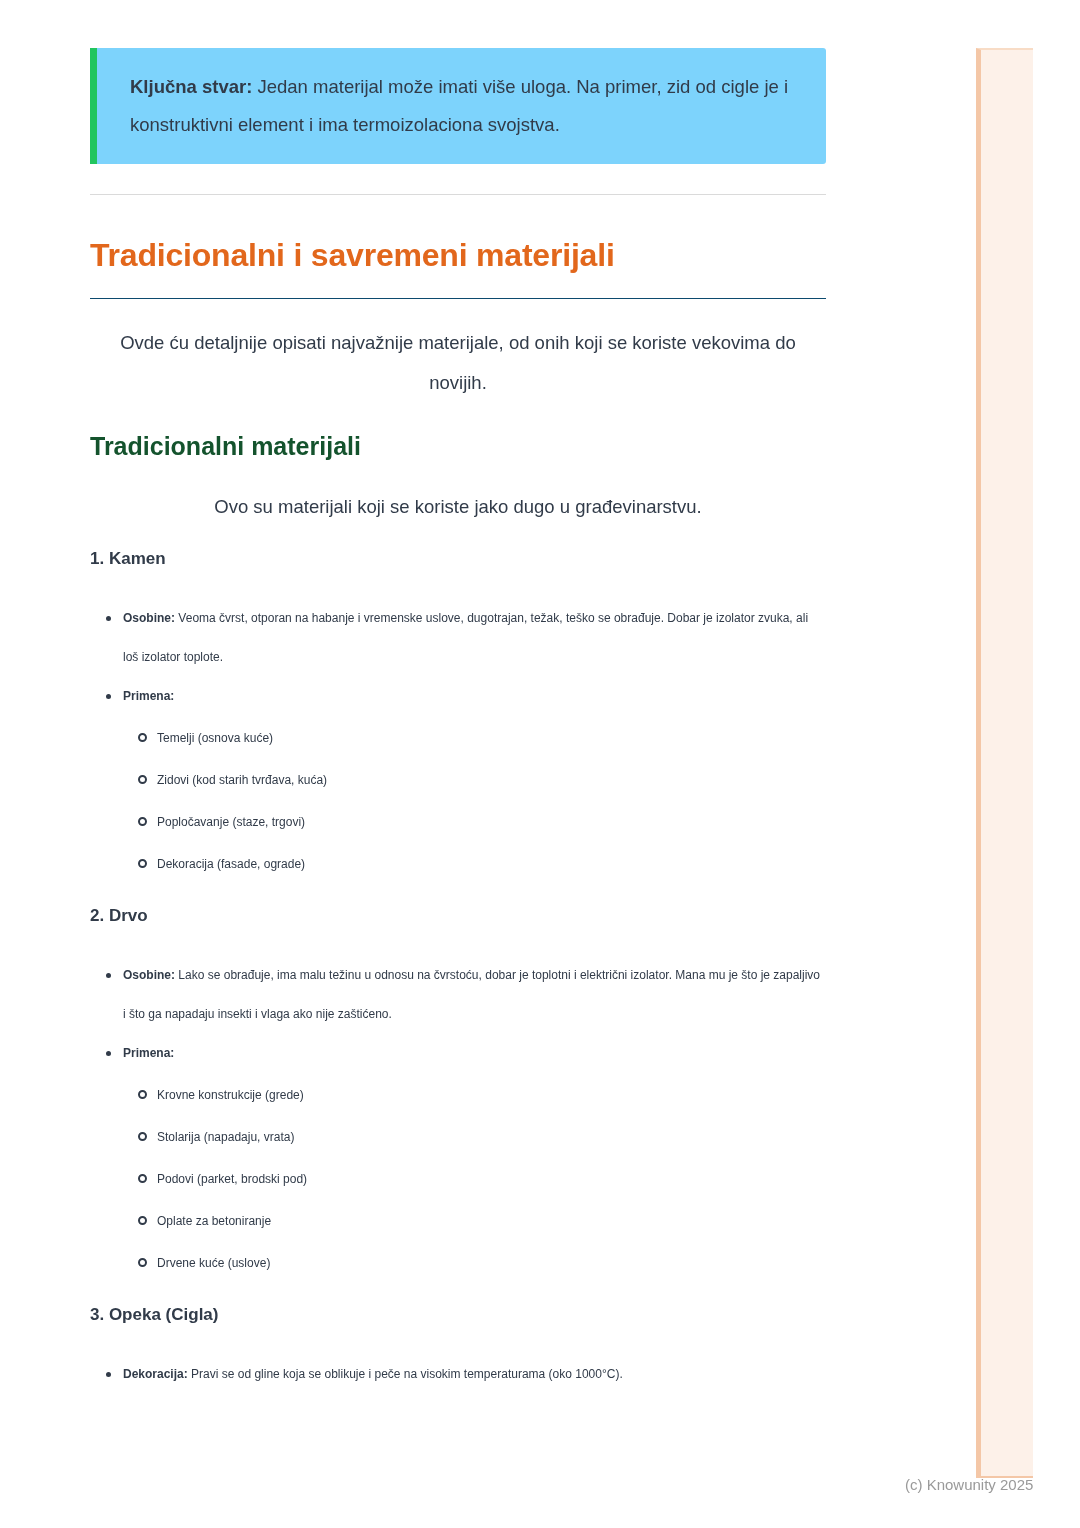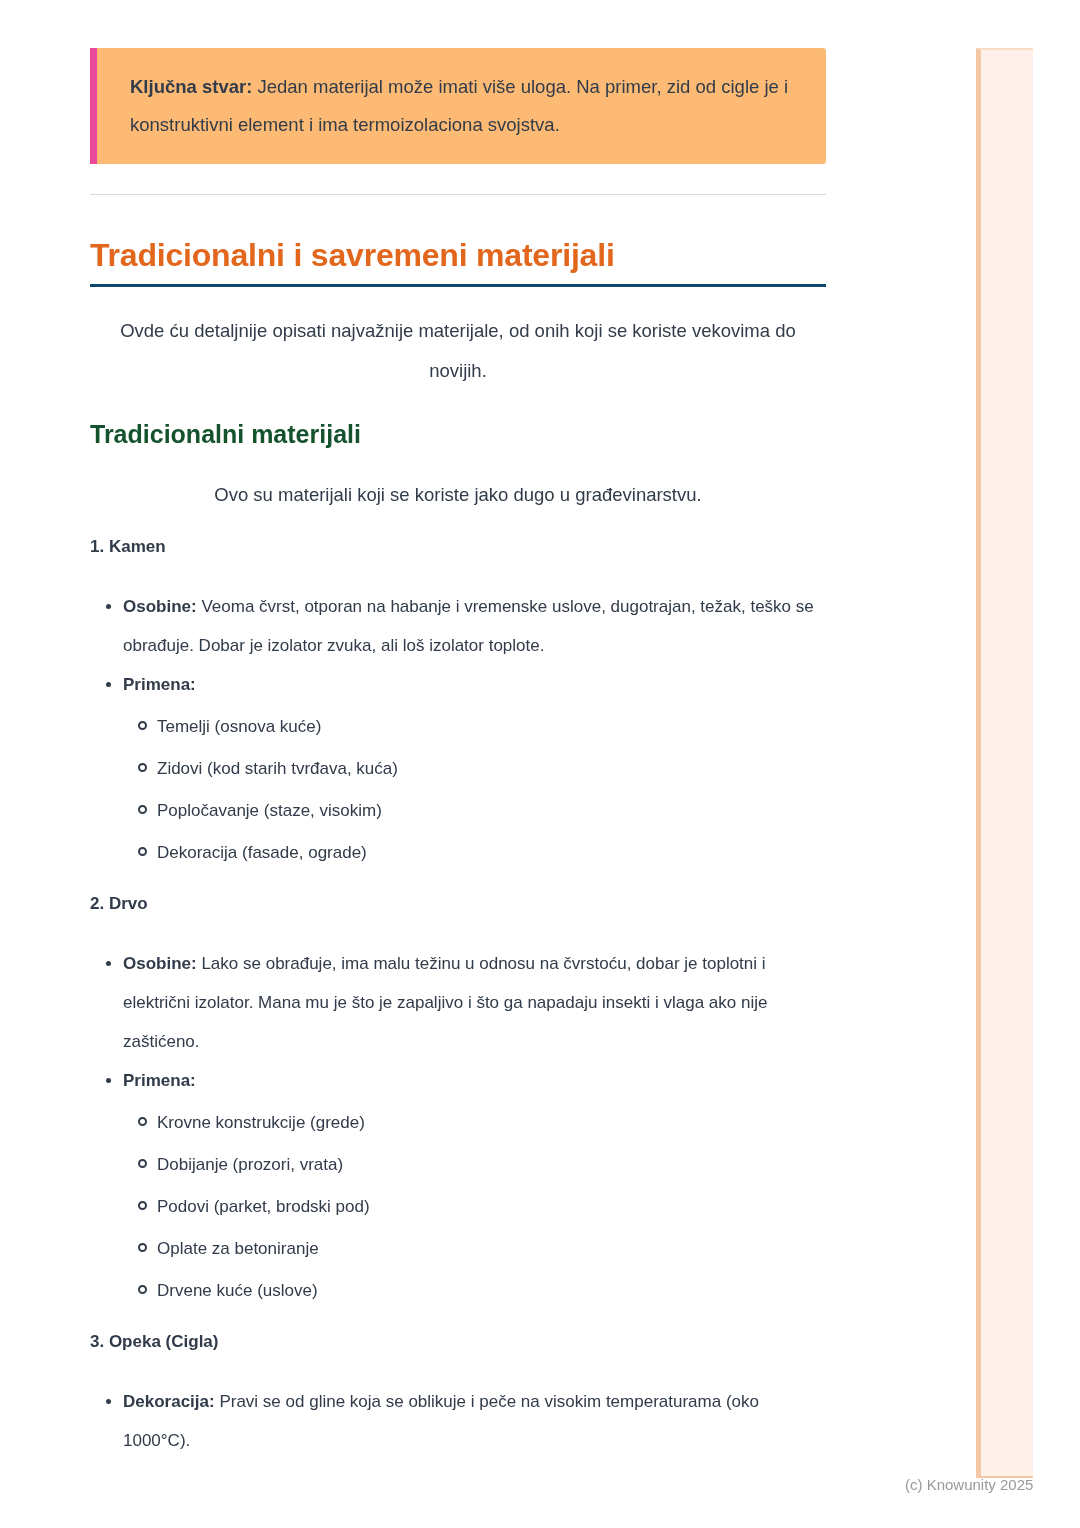--- a/index.html
+++ b/index.html
@@ -14,39 +14,39 @@
   .side-strip {
     position:absolute; left:976px; top:48px; width:57px; height:1430px;
     background:#fdf1e9;
     border-left:5px solid #f4c7a7;
     border-top:2px solid #f8dcc6;
     border-bottom:2px solid #f4c7a7;
     z-index:1;
   }
   .content { position:absolute; left:90px; top:48px; width:736px; z-index:2; }
   .callout {
-    background:#fdba74;
-    border-left:7px solid #ec4899;
+    background:#7dd3fc;
+    border-left:7px solid #22c55e;
     border-radius:0 3px 3px 0;
     padding:20px 24px 20px 33px;
     font-size:18.5px;
     line-height:38px;
   }
   .divider { border:none; border-top:1px solid #dadada; margin-top:30px; }
   h1 {
     margin-top:40px;
     font-size:32px; line-height:40px; font-weight:bold;
     color:#e2671c; letter-spacing:-0.2px;
-    padding-bottom:9px;
-    border-bottom:3px solid #0c4a6e;
+    padding-bottom:23px;
+    border-bottom:1px solid #0c4a6e;
   }
   p.body { margin-top:24px; font-size:18.5px; line-height:40px;text-align:center; }
   h2 { margin-top:26px; font-size:25px; line-height:34px; font-weight:bold; color:#14532d; }
   h3 { margin-top:18px; font-size:17px; line-height:28px; font-weight:bold; }
-  ul.l1 { list-style:none; margin-top:26px; padding-left:33px; font-size:17px; line-height:39px; }
+  ul.l1 { list-style:none; margin-top:26px; padding-left:33px; font-size:12px; line-height:39px; }
   ul.l1 > li { position:relative; }
   ul.l1 > li::before {
     content:""; position:absolute; left:-17px; top:17px;
     width:5px; height:5px; border-radius:50%; background:#313b49;
   }
   ul.l2 { list-style:none; padding-left:34px; margin-top:2px; }
   ul.l2 > li { position:relative; margin-top:3px; }
   ul.l2 > li::before {
     content:""; position:absolute; left:-19px; top:14px;
     width:5px; height:5px; border-radius:50%;
@@ -84,37 +84,37 @@
   <ul class="l1">
     <li>
       <strong>Osobine:</strong>
       <span>Veoma čvrst, otporan na habanje i vremenske uslove, dugotrajan, težak, teško se obrađuje. Dobar je izolator zvuka, ali loš izolator toplote.</span>
     </li>
     <li>
       <strong>Primena:</strong>
       <ul class="l2">
         <li>Temelji (osnova kuće)</li>
         <li>Zidovi (kod starih tvrđava, kuća)</li>
-        <li>Popločavanje (staze, visokim)</li>
+        <li>Popločavanje (staze, trgovi)</li>
         <li>Dekoracija (fasade, ograde)</li>
       </ul>
     </li>
   </ul>
 
   <h3>2. Drvo</h3>
   <ul class="l1">
     <li>
       <strong>Osobine:</strong>
       <span>Lako se obrađuje, ima malu težinu u odnosu na čvrstoću, dobar je toplotni i električni izolator. Mana mu je što je zapaljivo i što ga napadaju insekti i vlaga ako nije zaštićeno.</span>
     </li>
     <li>
       <strong>Primena:</strong>
       <ul class="l2">
         <li>Krovne konstrukcije (grede)</li>
-        <li>Dobijanje (prozori, vrata)</li>
+        <li>Stolarija (napadaju, vrata)</li>
         <li>Podovi (parket, brodski pod)</li>
         <li>Oplate za betoniranje</li>
         <li>Drvene kuće (uslove)</li>
       </ul>
     </li>
   </ul>
 
   <h3>3. Opeka (Cigla)</h3>
   <ul class="l1">
     <li>

